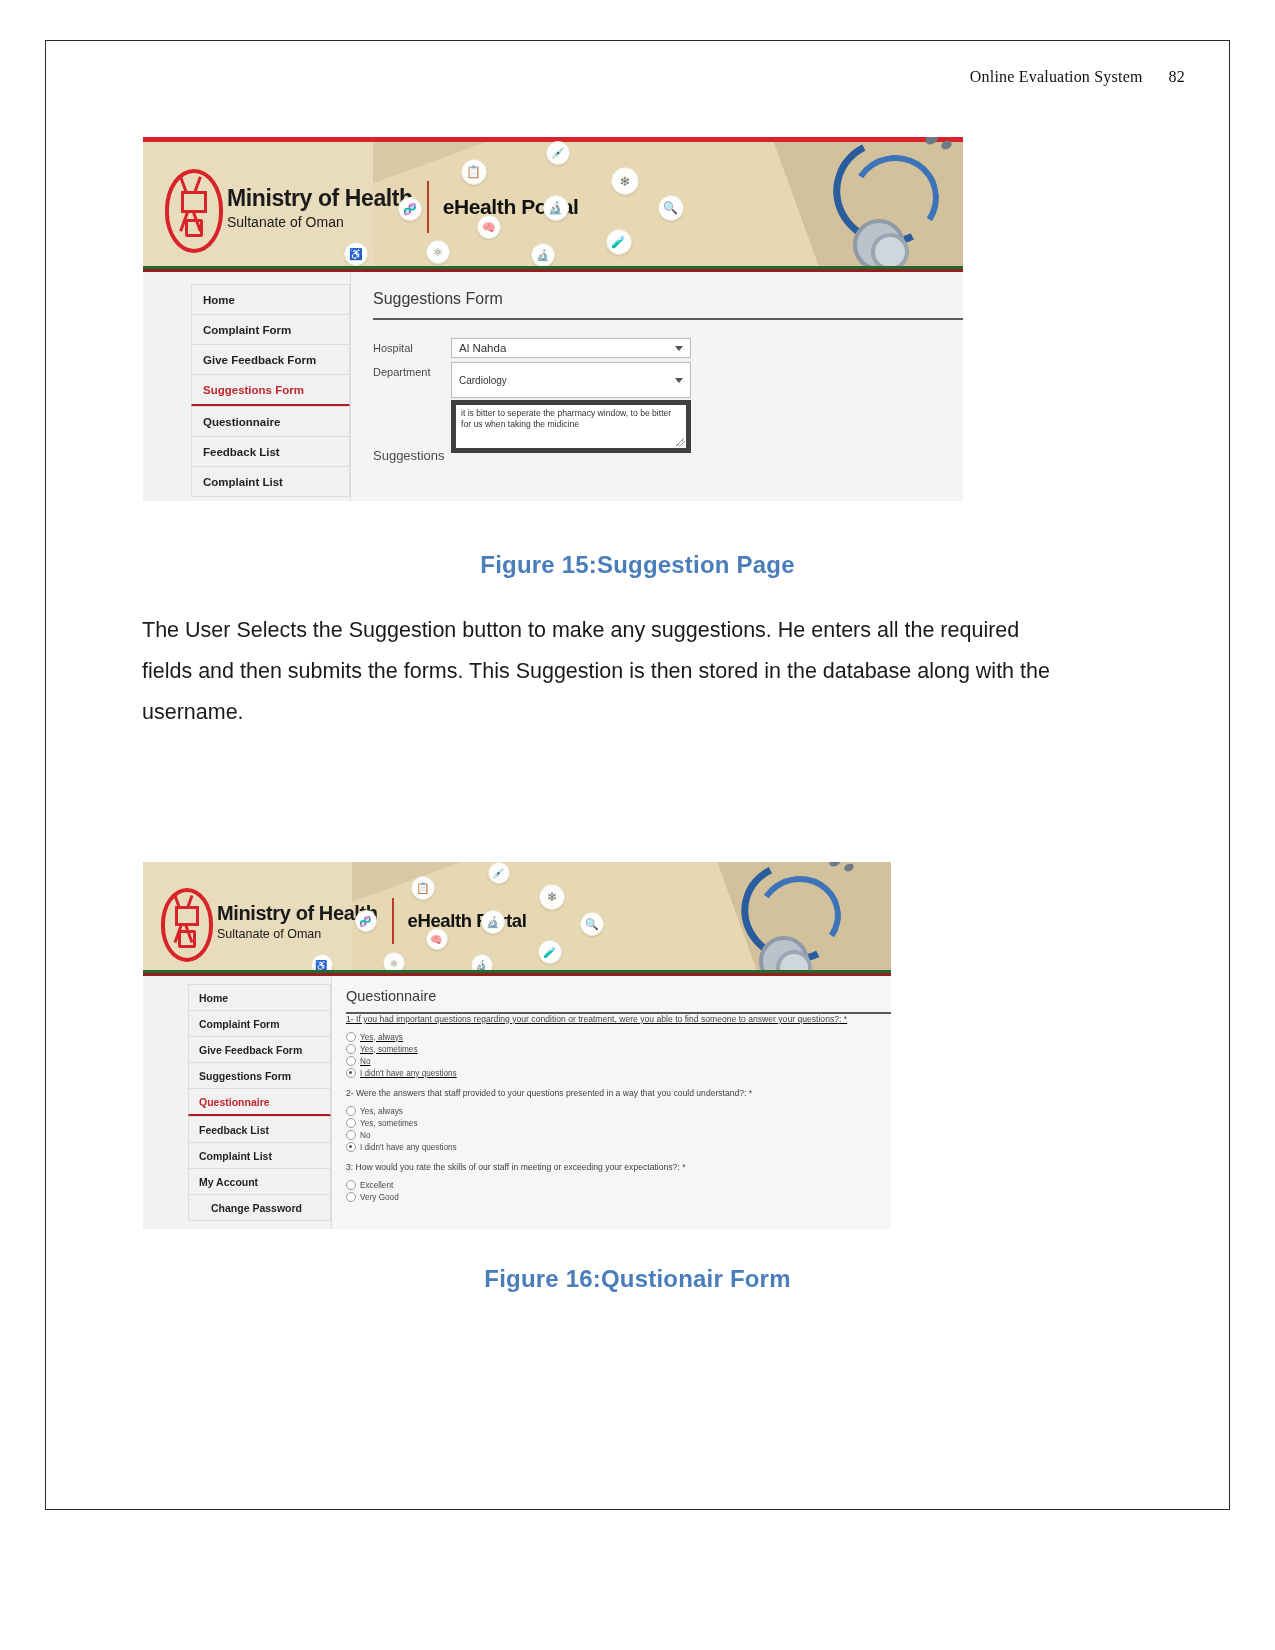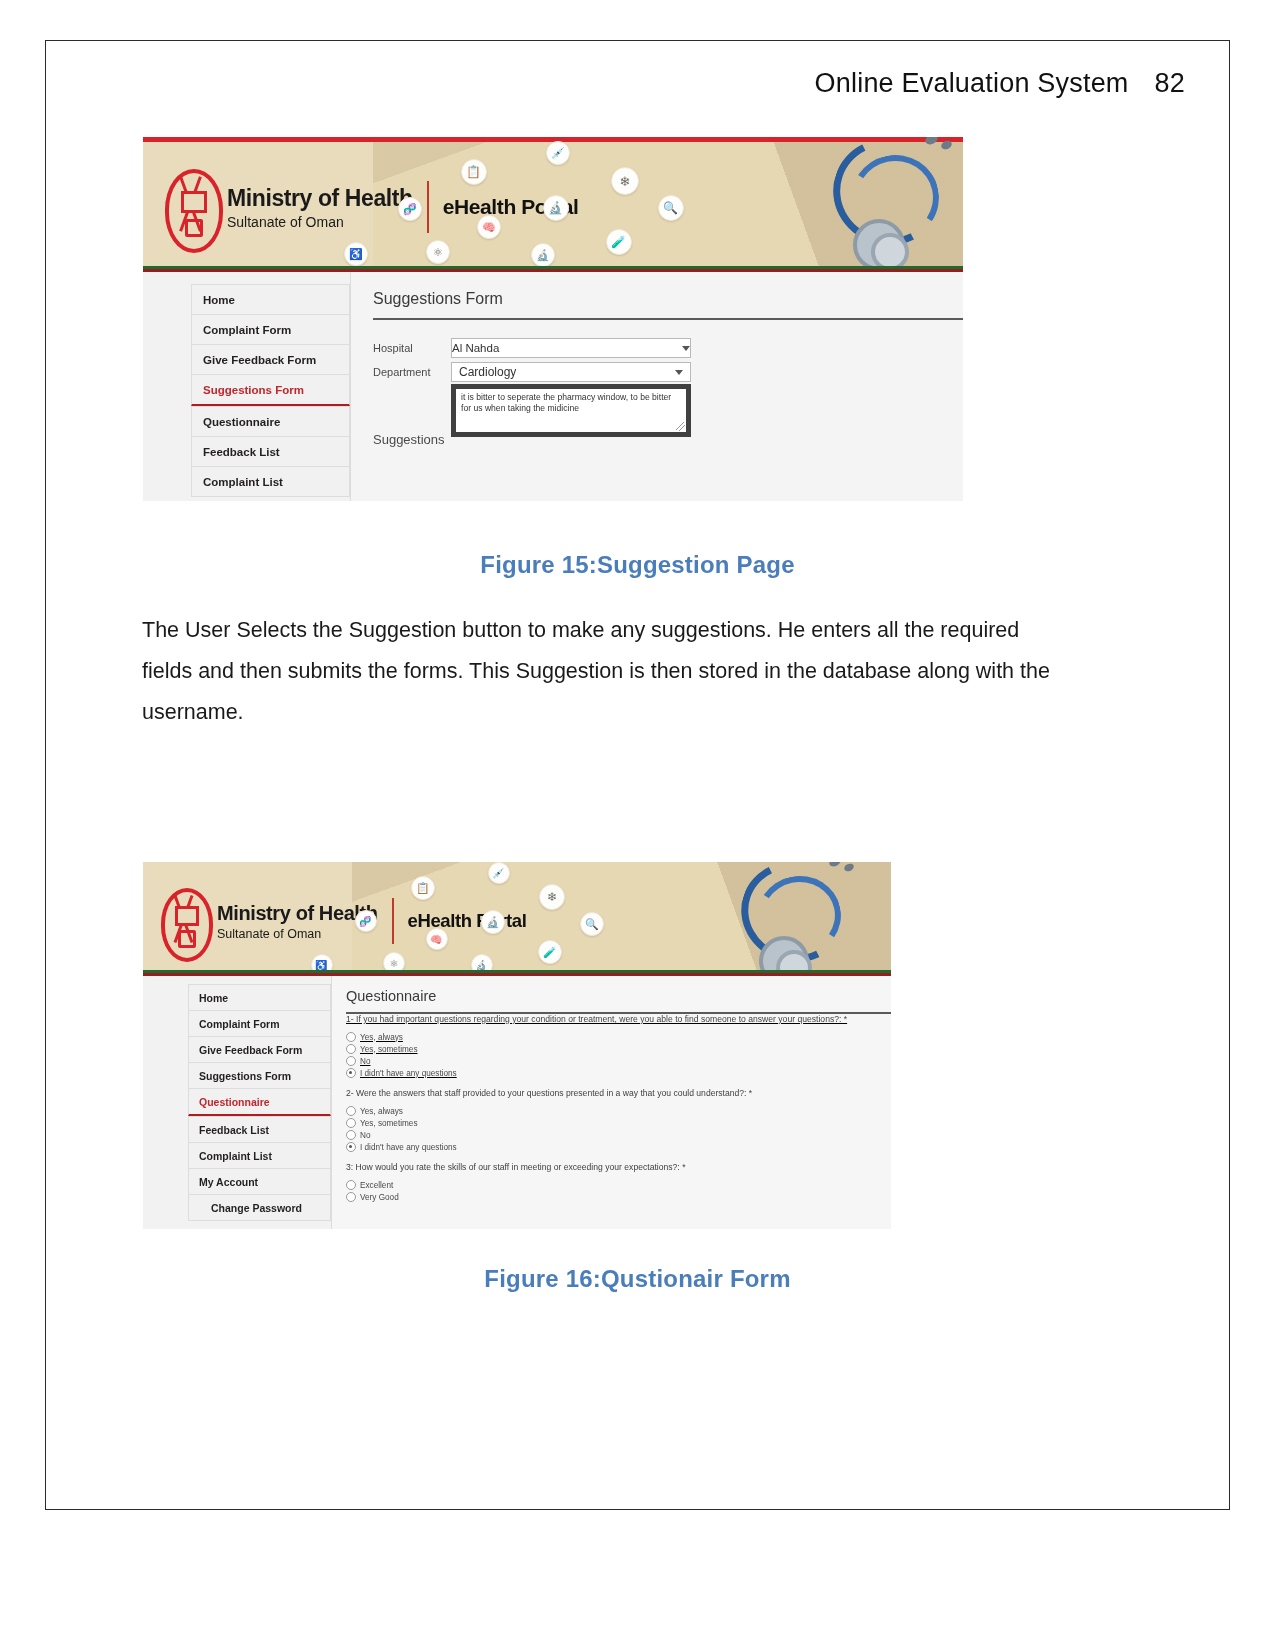--- a/index.html
+++ b/index.html
@@ -1,21 +1,21 @@
 <!DOCTYPE html>
 <html><head>
 <meta charset="utf-8">
 <style>
   html,body{margin:0;padding:0;background:#ffffff;}
   body{width:1275px;height:1650px;font-family:"Liberation Sans",sans-serif;}
 
   .page{position:relative;width:1275px;height:1650px;box-sizing:border-box;padding:0;}
   .page-border{position:absolute;left:45px;top:40px;width:1185px;height:1470px;border:1px solid #2b2b2b;box-sizing:border-box;}
 
-  .doc-header{position:absolute;right:90px;top:68px;font-family:Liberation Sans, sans-serif;font-size:27px;color:#111;letter-spacing:.2px;}
+  .doc-header{position:absolute;right:90px;top:68px;font-family:Liberation Serif, serif;font-size:16px;color:#111;letter-spacing:.2px;}
   .doc-header .pg{display:inline-block;margin-left:26px;}
 
   
   .shot{position:absolute;background:#fff;overflow:hidden;}
 
   
   .banner{position:relative;width:100%;height:135px;background:#e8d9b6;overflow:hidden;}
   .banner .topred{position:absolute;left:0;top:0;width:100%;height:5px;background:#d8232a;}
   .banner .poly{position:absolute;left:0;top:0;width:100%;height:100%;
      background:
@@ -173,29 +173,29 @@
             <span>Complaint List</span>
           </div>
       </div>
 
       <div class="content" style="padding:18px 0 0 22px;">
         <div class="title" style="font-size:16px;">Suggestions Form</div>
         <div class="rule" style="width:590px;margin-top:10px;"></div>
 
         <div class="frow" style="margin-top:18px;">
           <div class="flabel" style="width:78px;font-size:11px;padding-top:4px;">Hospital</div>
-          <div class="fctl" style="width:240px;height:20px;padding:0 0;font-size:11.5px;">
+          <div class="fctl" style="width:240px;height:20px;padding:0 7px;font-size:11.5px;">
             <span class="cav">Al Nahda</span>
             <span class="caret"></span>
           </div>
         </div>
 
         <div class="frow" style="margin-top:4px;">
           <div class="flabel" style="width:78px;font-size:11px;padding-top:4px;">Department</div>
-          <div class="fctl" style="width:240px;height:20px;padding:0 7px;font-size:12px;">
+          <div class="fctl" style="width:240px;height:36px;padding:0 7px;font-size:10px;">
             <span class="cav">Cardiology</span>
             <span class="caret"></span>
           </div>
         </div>
 
         <div class="frow" style="margin-top:2px;">
           <div class="flabel" style="width:78px;font-size:13px;padding-top:48px;">Suggestions</div>
           <div class="ftext" style="width:240px;height:53px;padding:3px 5px;font-size:8.6px;line-height:11px;">
             <span>it is bitter to seperate the pharmacy window, to be bitter for us when taking the midicine</span>
             <span class="grip"></span>

